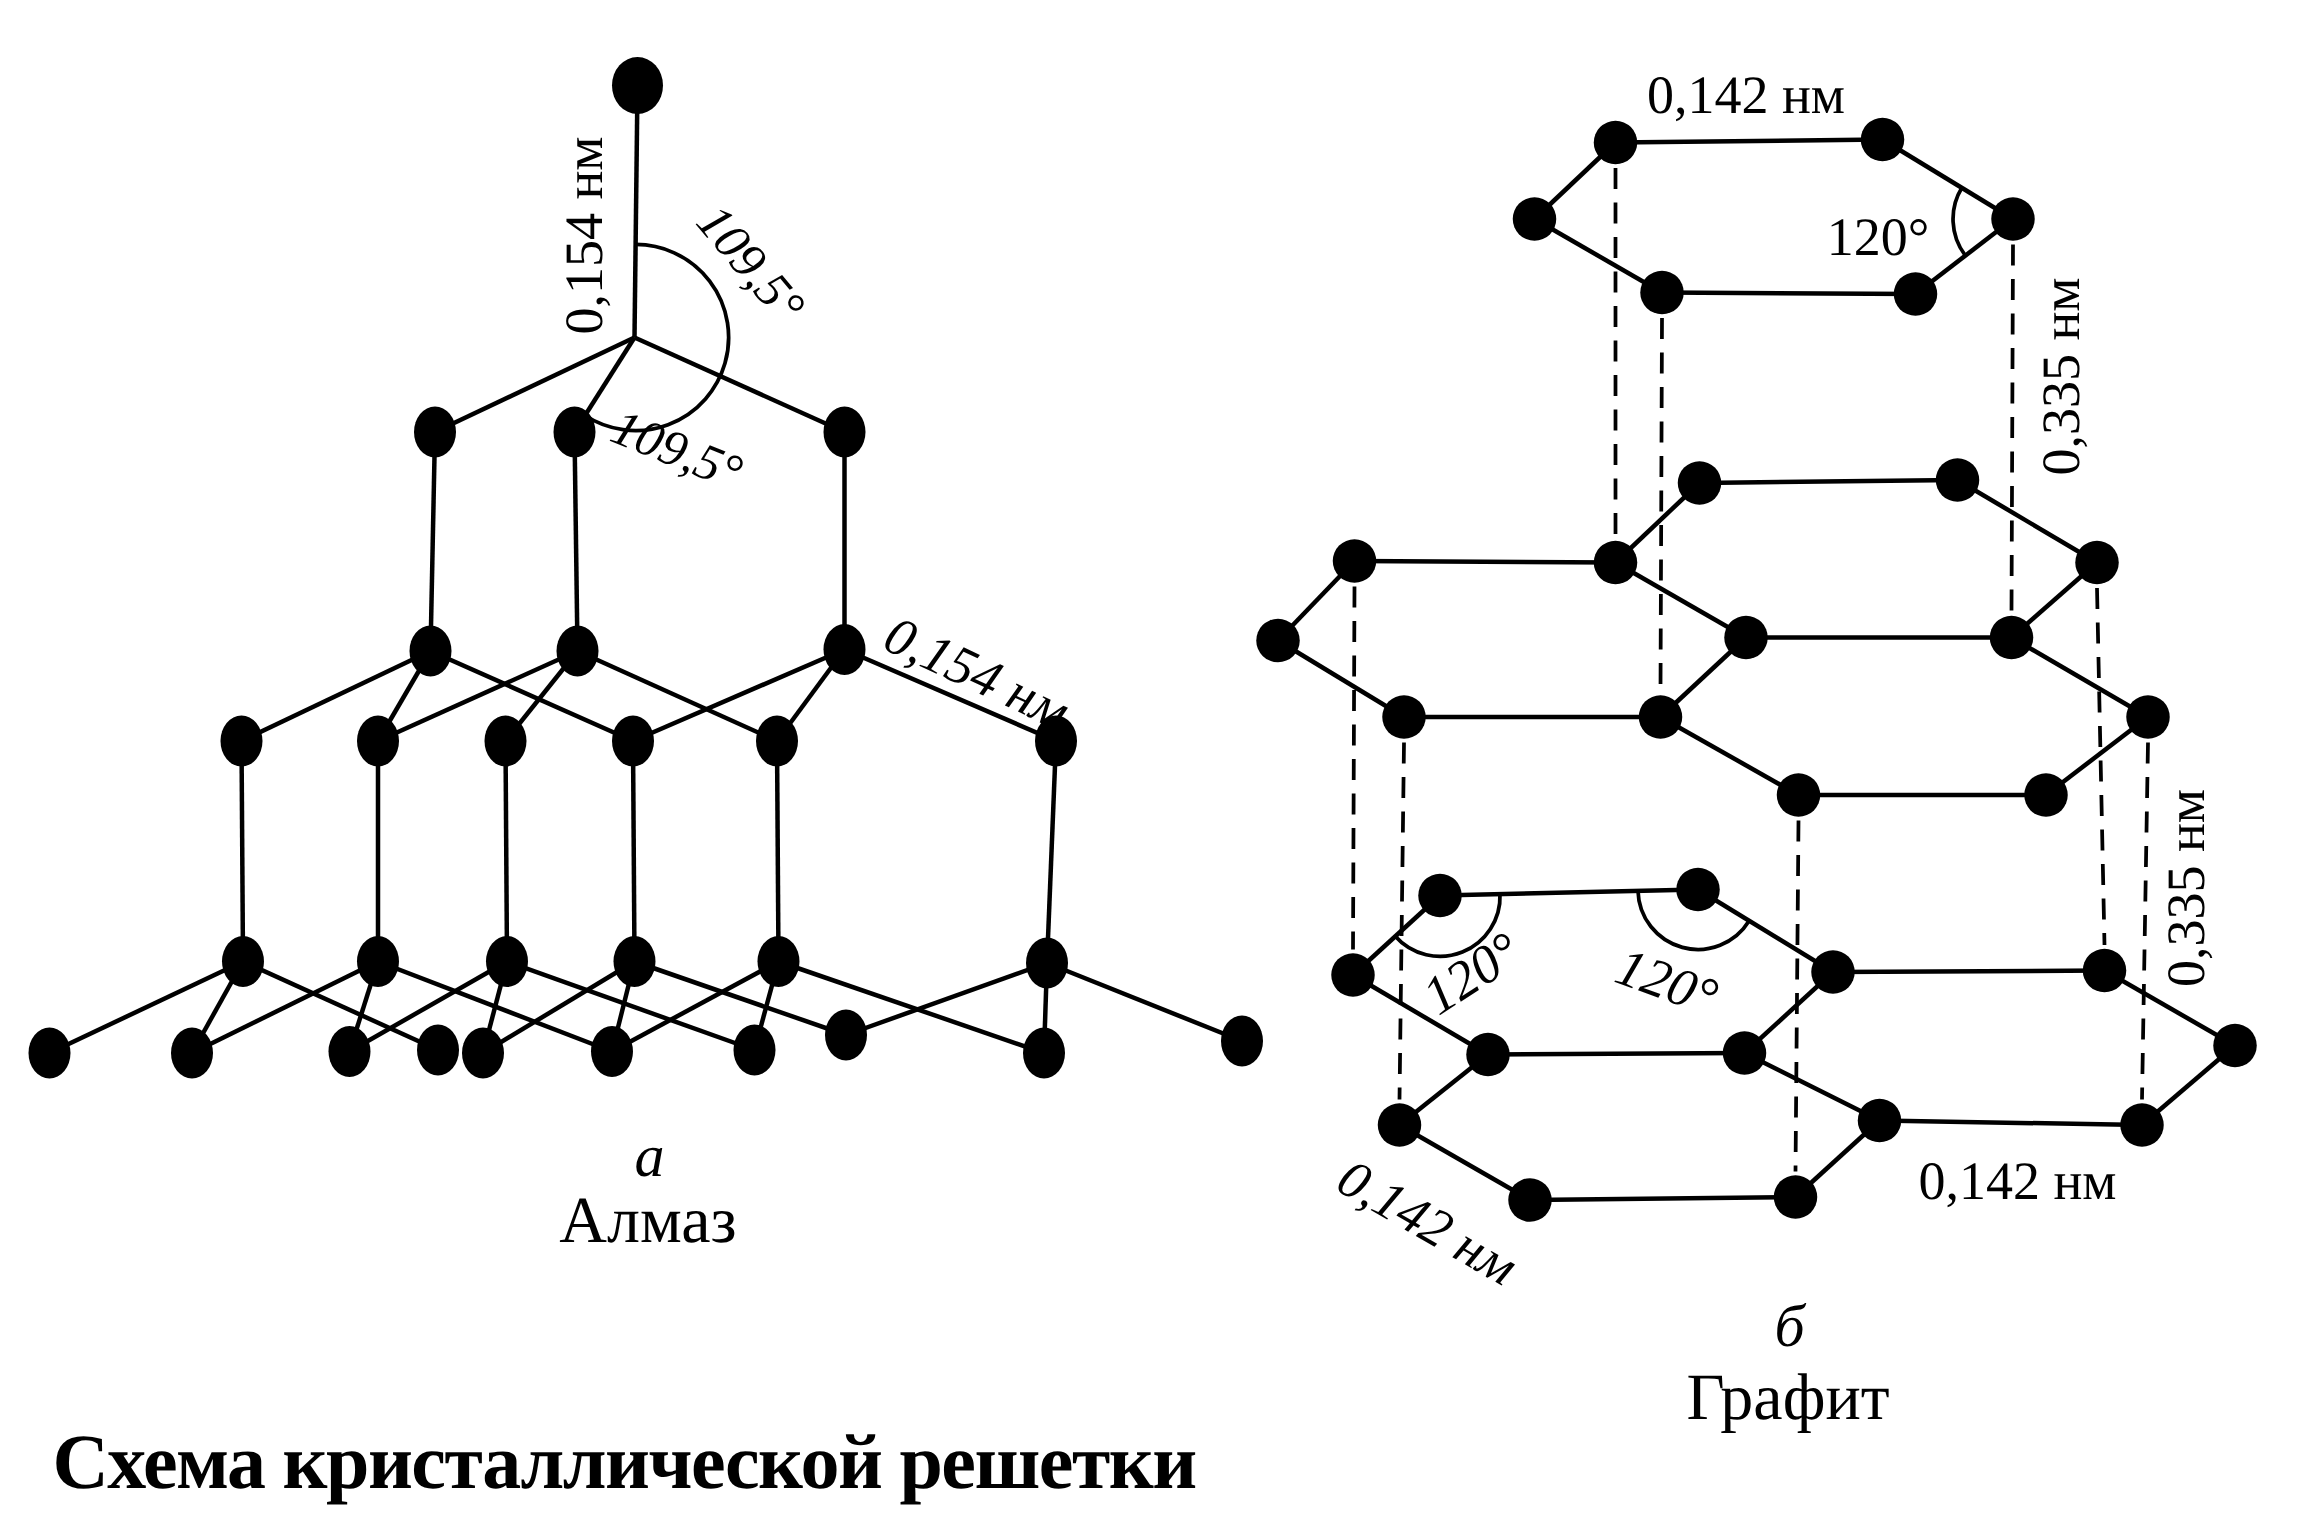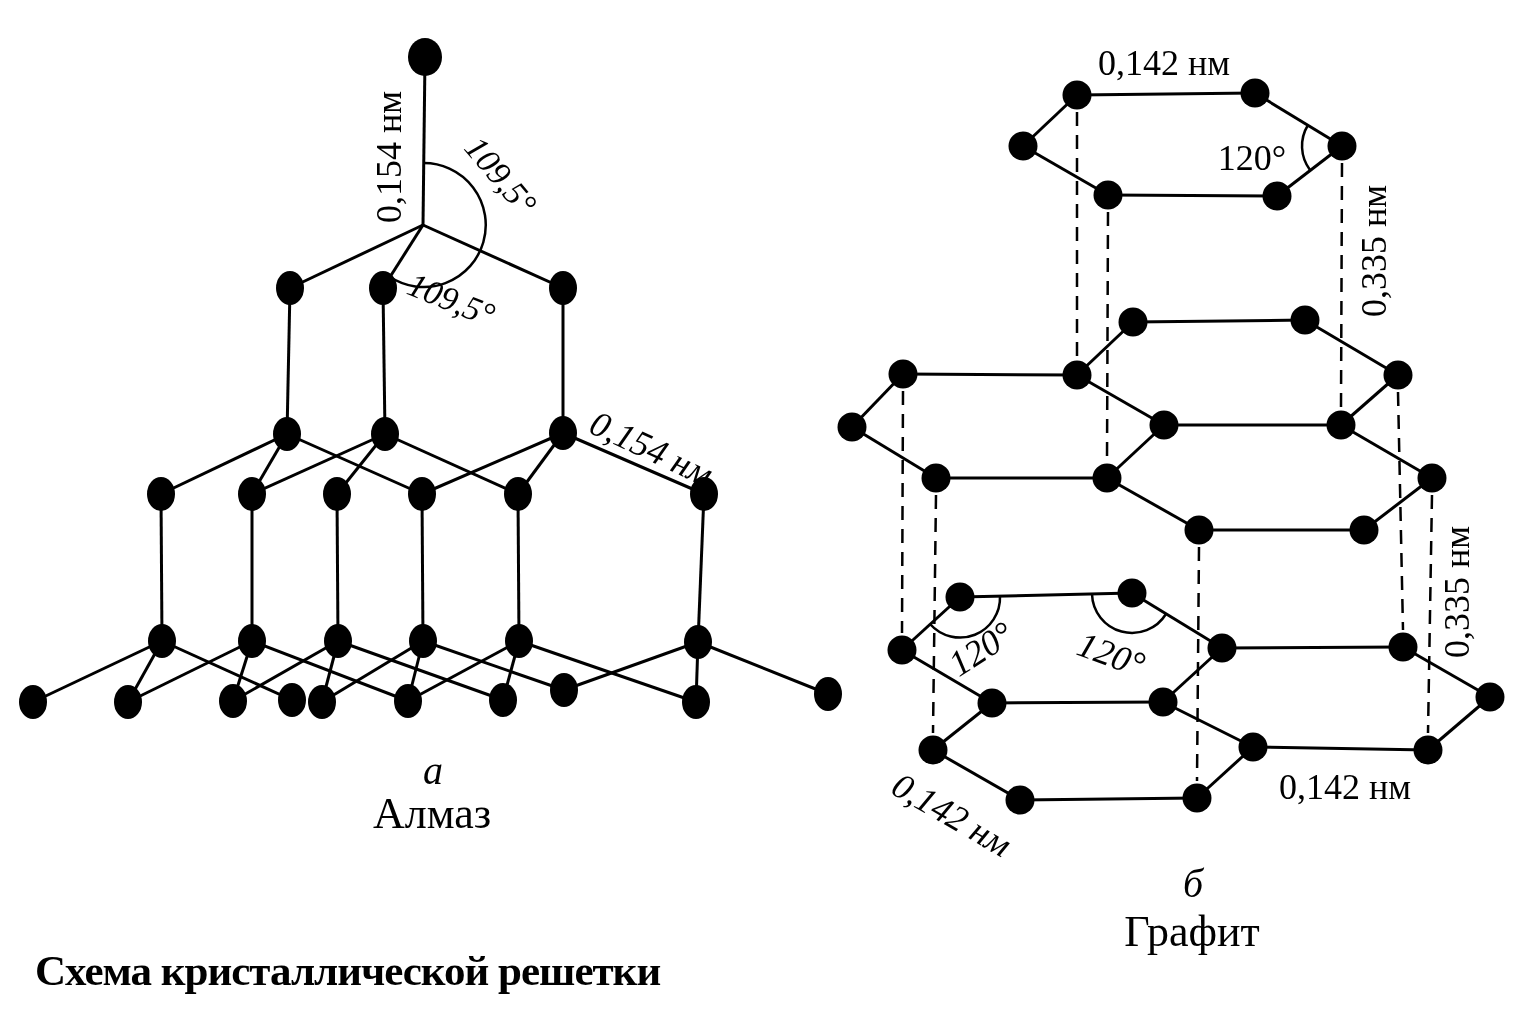--- a/index.html
+++ b/index.html
@@ -1,19 +1,19 @@
 <!DOCTYPE html>
 <html><head>
 <meta charset="utf-8">
 <style>
   html,body{margin:0;padding:0;background:#ffffff;}
   .stage{position:relative;width:1536px;height:1024px;background:#ffffff;overflow:hidden;
          font-family:"Liberation Serif","DejaVu Serif",serif;}
   svg{position:absolute;left:0;top:0;}
-  .figure-title{position:absolute;left:35px;top:946px;font-weight:bold;font-size:43px;
+  .figure-title{position:absolute;left:35px;top:946px;font-weight:bold;font-size:52px;
                 color:#000;letter-spacing:-1px;white-space:nowrap;}
   text{font-family:"Liberation Serif","DejaVu Serif",serif;}
 </style>
 </head>
 <body>
 
 <div class="stage">
   <svg id="diagram" width="1536" height="1024" viewBox="0 0 1536 1024">
       <line x1="425" y1="57" x2="423" y2="225" stroke="#000000" stroke-width="3"></line>
       <line x1="423" y1="225" x2="290" y2="288" stroke="#000000" stroke-width="3"></line>

